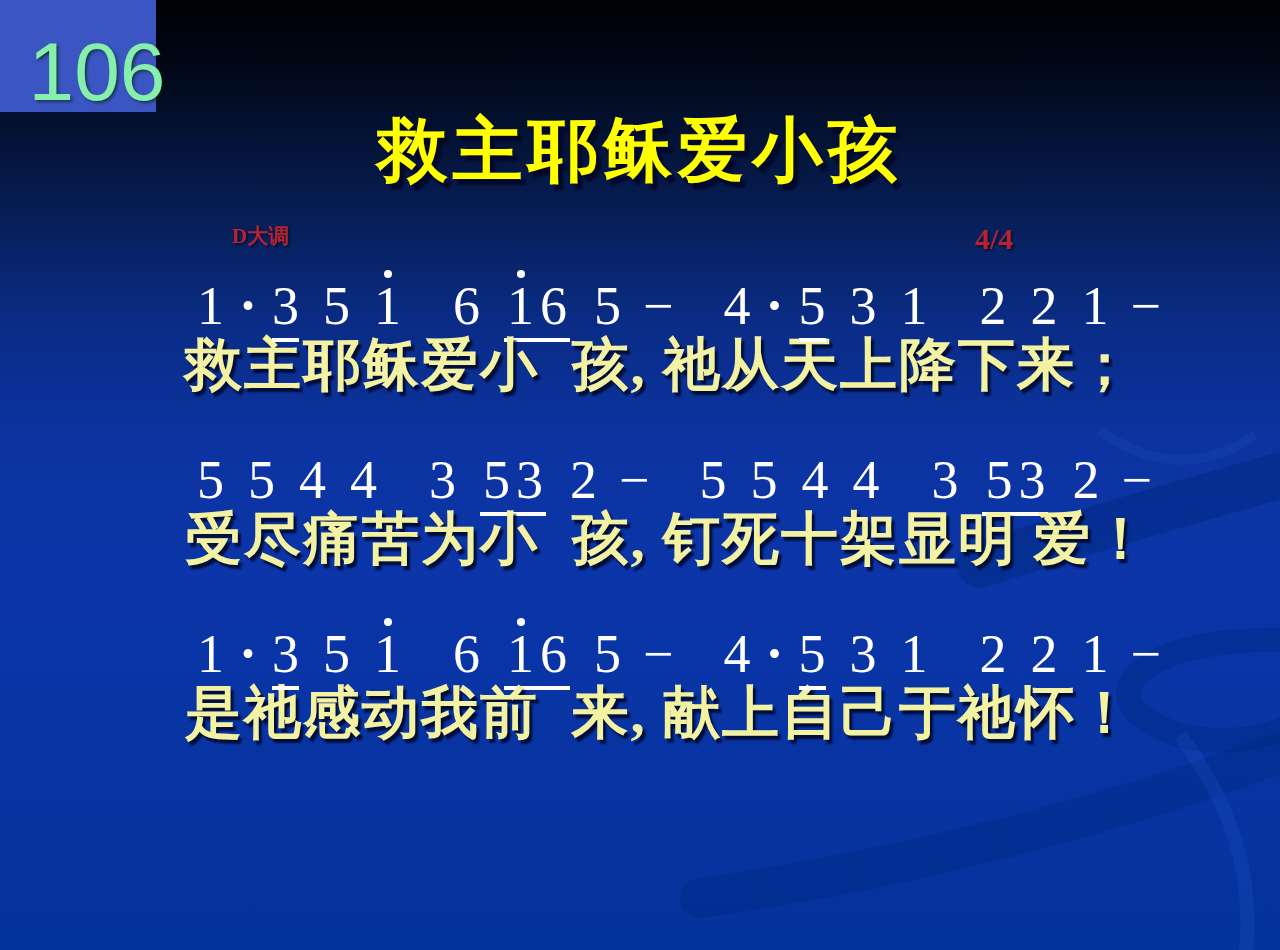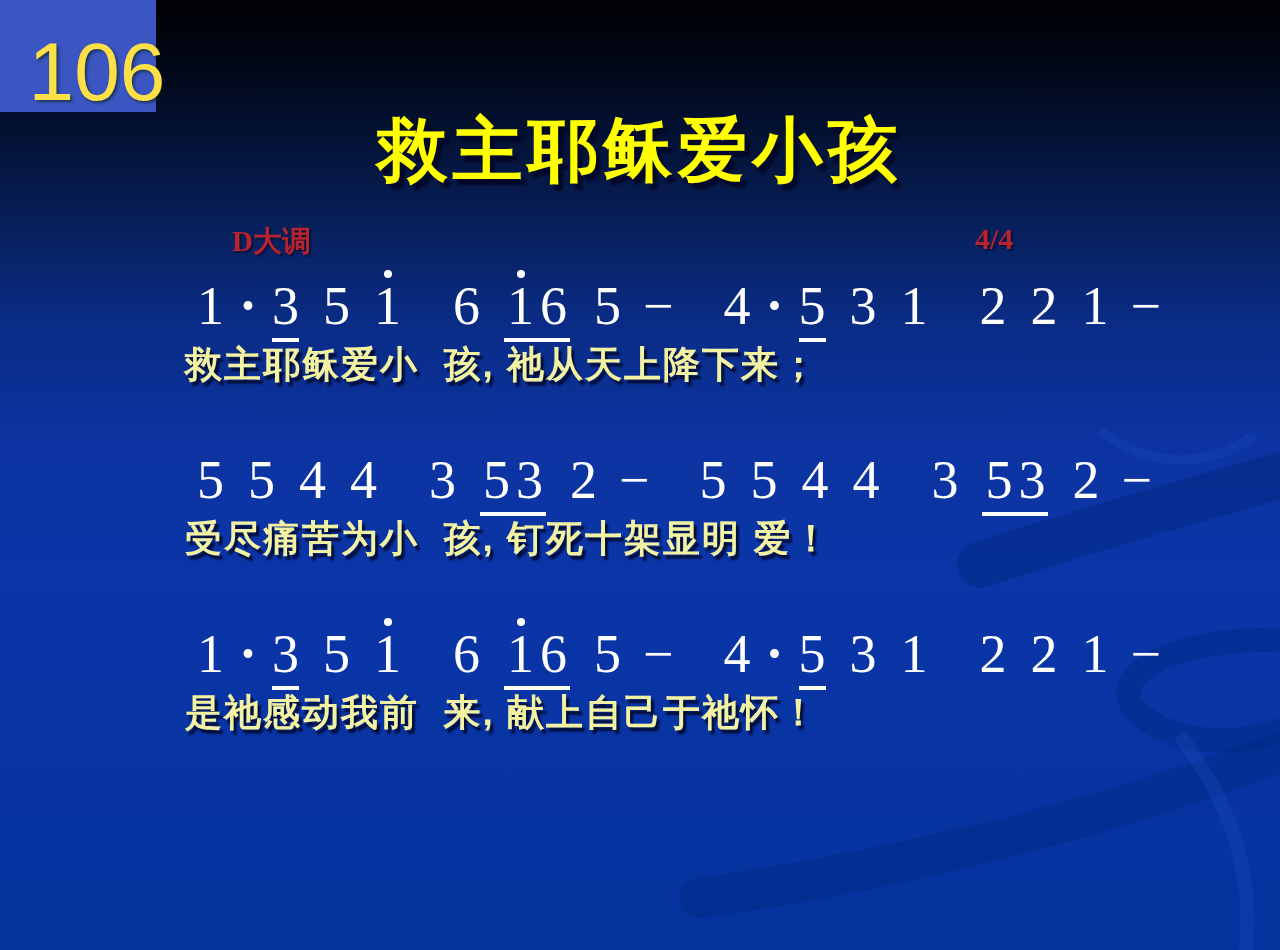--- a/index.html
+++ b/index.html
@@ -10,37 +10,37 @@
       #0a2c86 34%,#0c33a0 46%,#0b35a8 60%,#0834a3 80%,#03339c 100%);
     font-family:"Liberation Sans",sans-serif;
   }
   .swirl{position:absolute;left:0;top:0;width:1280px;height:950px;pointer-events:none;}
   .num-box{
     position:absolute;left:0;top:0;width:156px;height:112px;
     background:#3b55c2;display:flex;align-items:center;justify-content:center;
     padding-left:38px;box-sizing:border-box;
   }
   .num-box span{
-    font-size:82px;line-height:1;color:#fde047;font-weight:400;
+    font-size:82px;line-height:1;color:#86efac;font-weight:400;
     text-shadow:2px 2px 3px rgba(0,30,0,0.55);
     font-family:"Liberation Sans",sans-serif;
     margin-top:32px;
   }
   .title{
     position:absolute;left:0;top:104px;width:100%;margin:0;
     text-align:center;font-size:70px;font-weight:bold;letter-spacing:5px;
     color:#ffff00;text-shadow:5px 6px 2px rgba(4,8,40,0.9);
     font-family:"Liberation Sans",sans-serif;
   }
   .key-sig,.time-sig{
     position:absolute;top:222px;color:#b8232f;font-weight:bold;
     font-family:"Liberation Serif",serif;
     text-shadow:2px 2px 2px rgba(0,0,0,0.45);
   }
-  .key-sig{left:232px;font-size:29px;}
+  .key-sig{left:232px;font-size:21px;}
   .time-sig{left:975px;font-size:30px;}
   .score{position:absolute;left:185px;top:252px;width:940px;}
   .nrow{
     display:flex;align-items:baseline;height:80px;
     font-family:"Liberation Serif",serif;font-size:54px;line-height:1;
     color:#ffffff;
   }
   .note{position:relative;display:inline-block;margin:0 12px;}
   .note.ul{border-bottom:4px solid #fff;padding-bottom:5px;}
   .grp{display:inline-flex;align-items:baseline;margin:0 12px;}
@@ -51,23 +51,23 @@
     width:8px;height:8px;border-radius:50%;background:#fff;
   }
   .dotsep{margin:0 3px;font-weight:bold;}
   .dash{margin:0 10px;}
   .bar{
     display:inline-block;width:3px;height:72px;background:#fff;
     margin:0 14px;transform:translateY(10px);
   }
   .lrow{
     height:94px;line-height:66px;white-space:pre;letter-spacing:2px;
-    font-size:37px;font-weight:bold;color:#f2f2a2;
+    font-size:57px;font-weight:bold;color:#f2f2a2;
     text-shadow:3px 4px 2px rgba(0,10,45,0.9);
-    font-family:Liberation Sans, sans-serif;
+    font-family:Liberation Serif, serif;
   }
 </style>
 </head>
 <body>
 
 <div class="slide">
 
   <svg class="swirl" viewBox="0 0 1280 950">
     <path d="M1300,470 C1140,515 1040,545 980,565" stroke="#00277d" stroke-width="46" opacity="0.45" fill="none" stroke-linecap="round"></path>
     <path d="M1290,640 C1160,635 1090,685 1150,722 C1200,752 1270,742 1310,715" stroke="#002a85" stroke-width="24" opacity="0.5" fill="none"></path>

